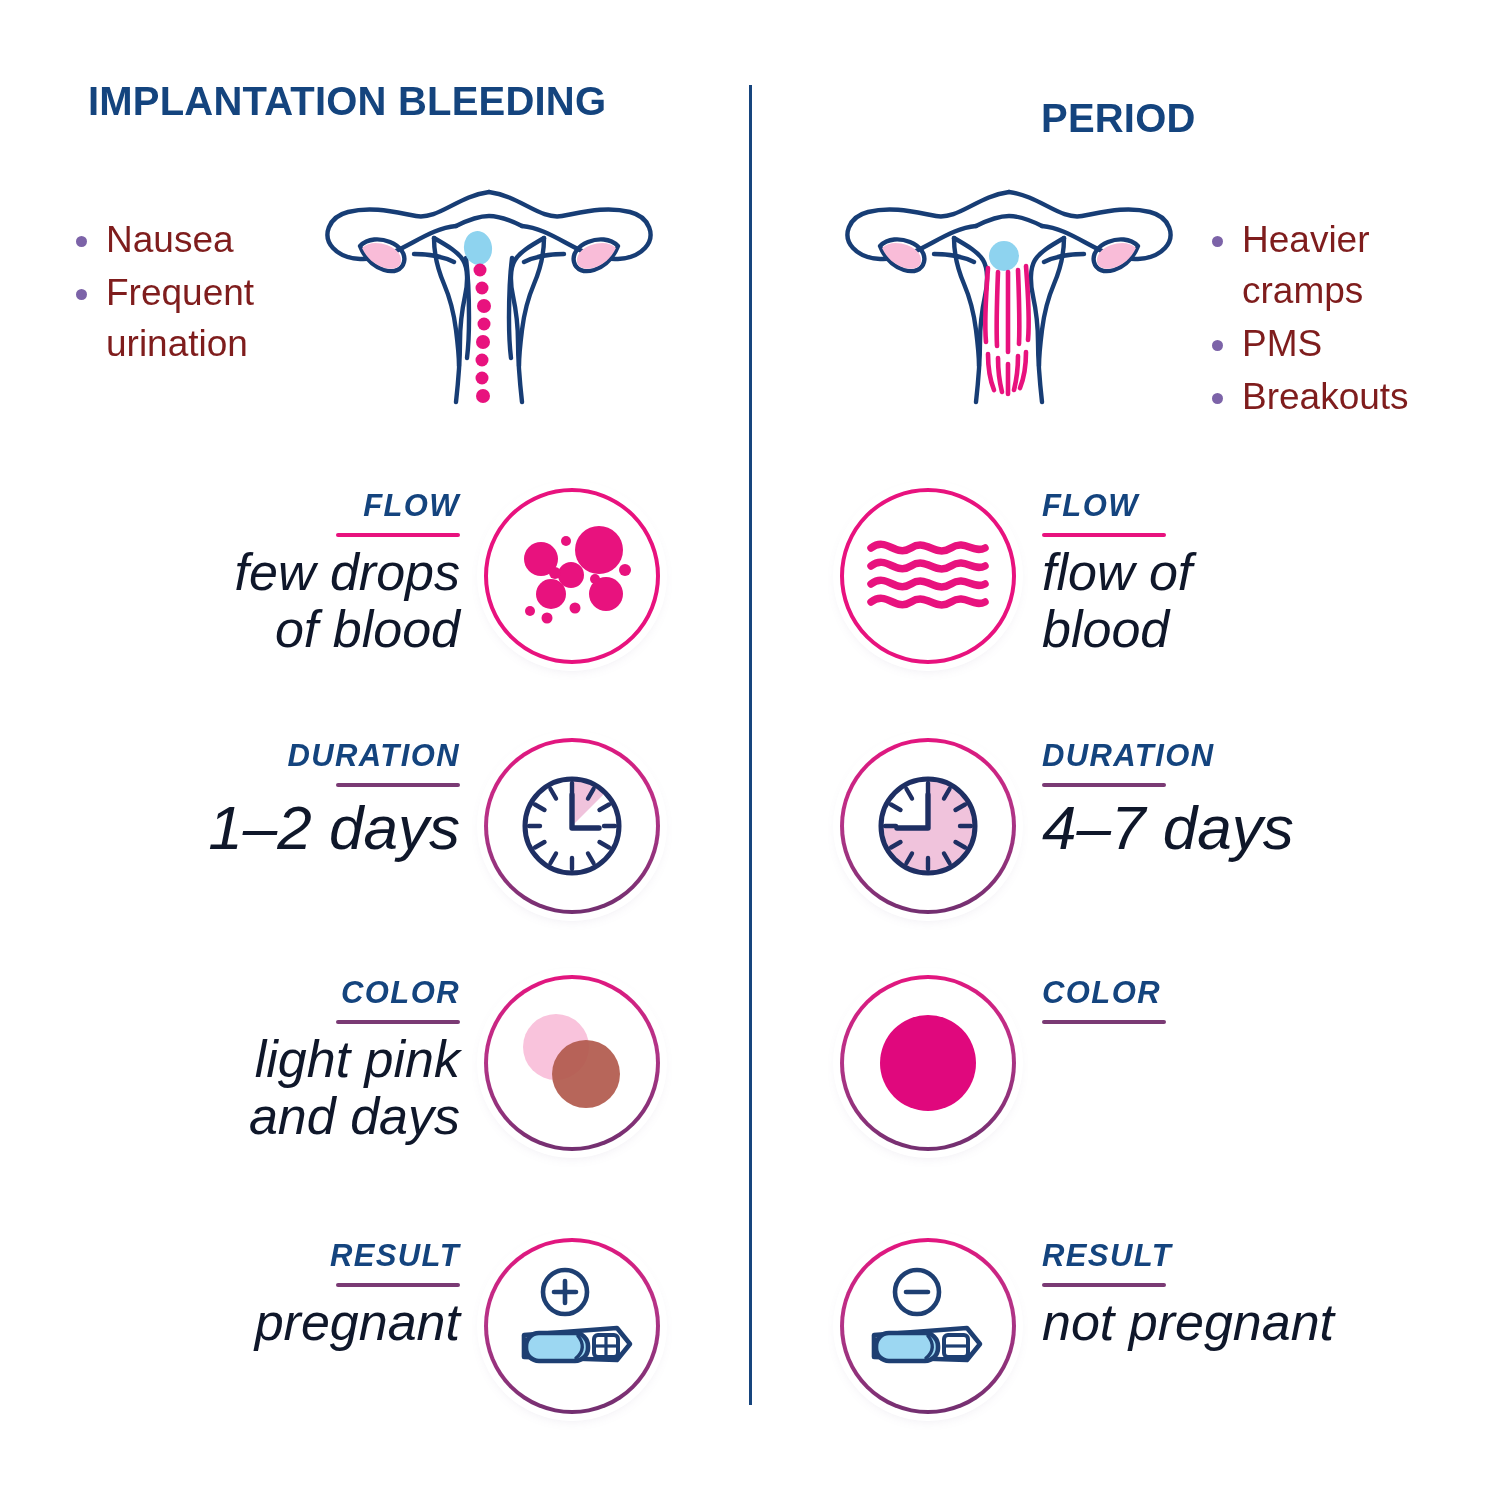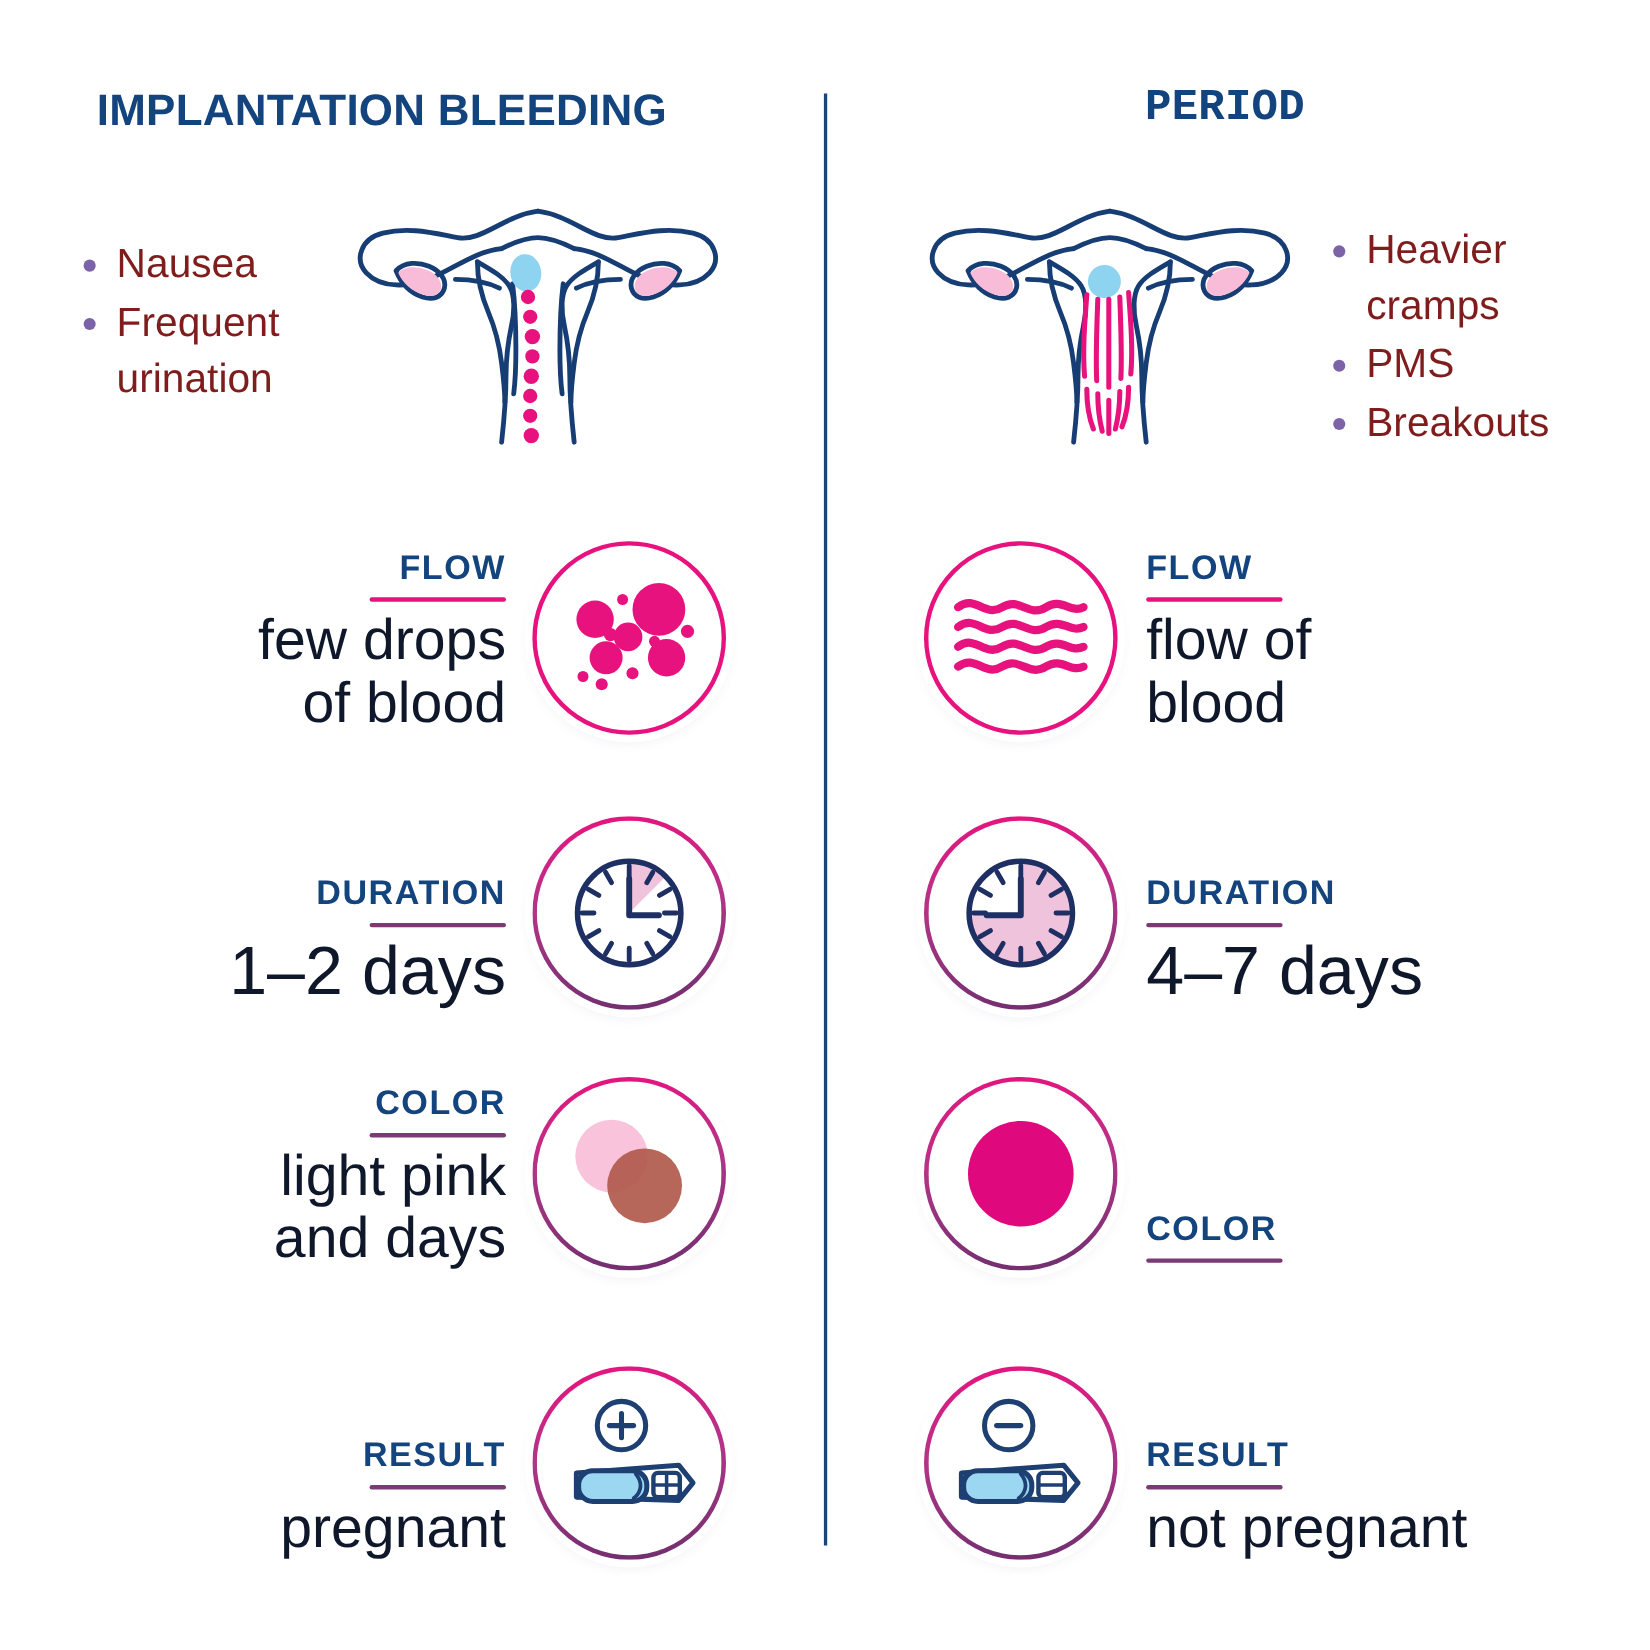--- a/index.html
+++ b/index.html
@@ -26,32 +26,32 @@
   
   .col-title {
     position: absolute;
     font-size: 40px;
     font-weight: bold;
     letter-spacing: 0.2px;
     color: #14447e;
     white-space: nowrap;
   }
   #title-left  { left: 88px;  top: 79px; }
-  #title-right { left: 1041px; top: 76px; font-family: Liberation Mono, monospace; }
+  #title-right { left: 1041px; top: 96px; }
 
   
   .bullets {
     position: absolute;
     list-style: none;
     font-size: 37px;
     line-height: 51px;
     color: #7f1d1d;
   }
   #bullets-left  { left: 72px;  top: 214px; width: 300px; }
-  #bullets-right { left: 1208px; top: 201px; width: 260px; }
+  #bullets-right { left: 1208px; top: 214px; width: 260px; }
   .bullets li {
     position: relative;
     padding-left: 34px;
     margin-bottom: 2px;
   }
   .bullets li::before {
     content: "";
     position: absolute;
     left: 4px; top: 22px;
     width: 11px; height: 11px;
@@ -61,22 +61,23 @@
 
   
   .uterus { position: absolute; }
   #uterus-left  { left: 308px; top: 178px; }
   #uterus-right { left: 828px; top: 178px; }
 
   
   .row {
     position: absolute;
     display: flex;
-    align-items: flex-end;
+    align-items: flex-start;
     height: 180px;
+    font-style: italic;
   }
   .row.left  { left: 60px;  width: 600px; flex-direction: row; justify-content: flex-end; }
   .row.right { left: 840px; width: 620px; flex-direction: row; justify-content: flex-start; }
 
   .row-text { display: flex; flex-direction: column; }
   .row.left  .row-text { align-items: flex-end; text-align: right; margin-right: 24px; }
   .row.right .row-text { align-items: flex-start; text-align: left; margin-left: 26px; }
 
   .row-label {
     font-size: 31px;

